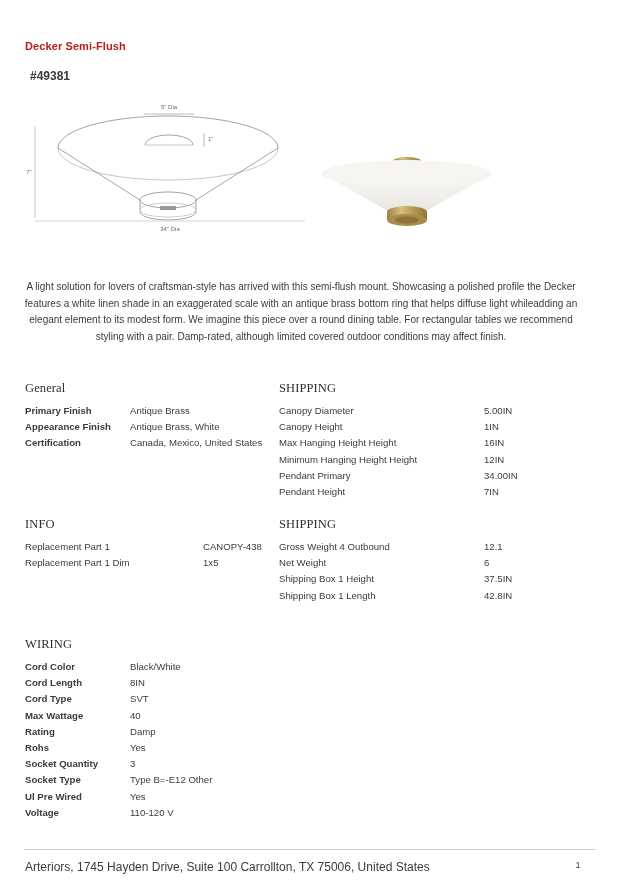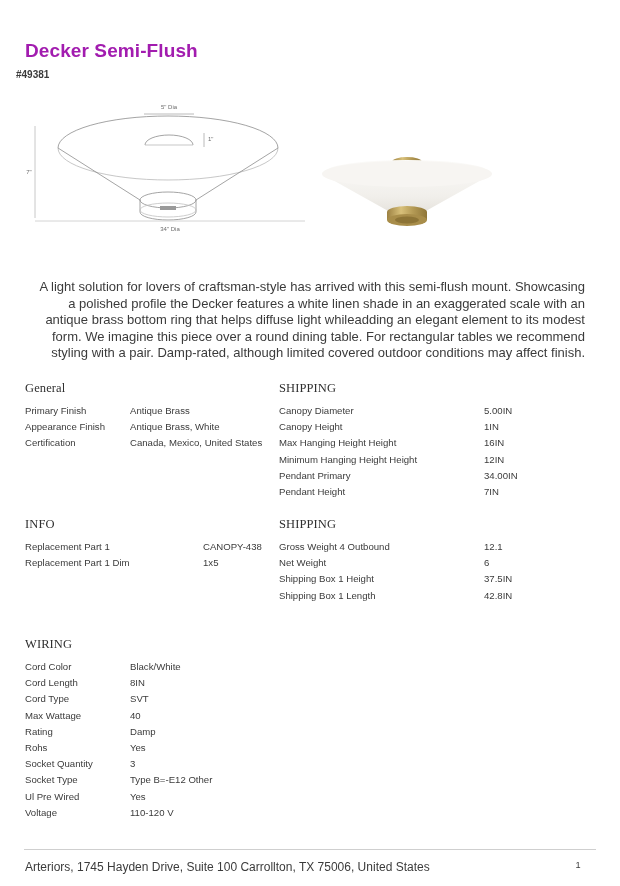--- a/index.html
+++ b/index.html
@@ -19,30 +19,30 @@
   .page {
     position: absolute;
     inset: 0;
   }
 
   
   .product-title {
     position: absolute;
     left: 25px;
     top: 40px;
-    font-size: 19px;
+    font-size: 11px;
     font-weight: bold;
-    color: #a21caf;
+    color: #b91c1c;
     letter-spacing: 0.1px;
   }
   .product-sku {
     position: absolute;
-    left: 16px;
+    left: 30px;
     top: 69px;
-    font-size: 10px;
+    font-size: 12px;
     font-weight: bold;
     color: #3b3b3b;
   }
 
   
   .drawing {
     position: absolute;
     left: 18px;
     top: 88px;
     width: 300px;
@@ -59,25 +59,24 @@
     height: 85px;
   }
   .photo svg { display: block; }
 
   
   .description {
     position: absolute;
     left: 24px;
     top: 279px;
     width: 554px;
-    font-size: 13px;
+    font-size: 10px;
     line-height: 16.5px;
     color: #3b3b3b;
-    text-align: right;
-    margin-left: 7px;
+    text-align: center;
   }
 
   
   .section { position: absolute; }
   .section-title {
     font-size: 12.5px;
     color: #2f2f2f;
     margin: 0 0 7px 0;
     font-weight: normal;
     letter-spacing: 0.1px;
@@ -92,21 +91,21 @@
   }
   .spec-label {
     flex: 0 0 auto;
     padding-right: 6px;
   }
   .spec-value {
     flex: 1 1 auto;
   }
 
   
-  .col-left .spec-label  { width: 99px; }
+  .col-left .spec-label  { width: 99px; font-weight: bold; }
   
   .col-right .spec-label { width: 199px; }
   
   .col-info .spec-label  { width: 172px; }
 
   #section-general   { left: 25px;  top: 381px; width: 250px; }
   #section-dimension { left: 279px; top: 381px; width: 300px; }
   #section-info      { left: 25px;  top: 517px; width: 255px; }
   #section-shipping  { left: 279px; top: 517px; width: 300px; }
   #section-wiring    { left: 25px;  top: 637px; width: 300px; }

